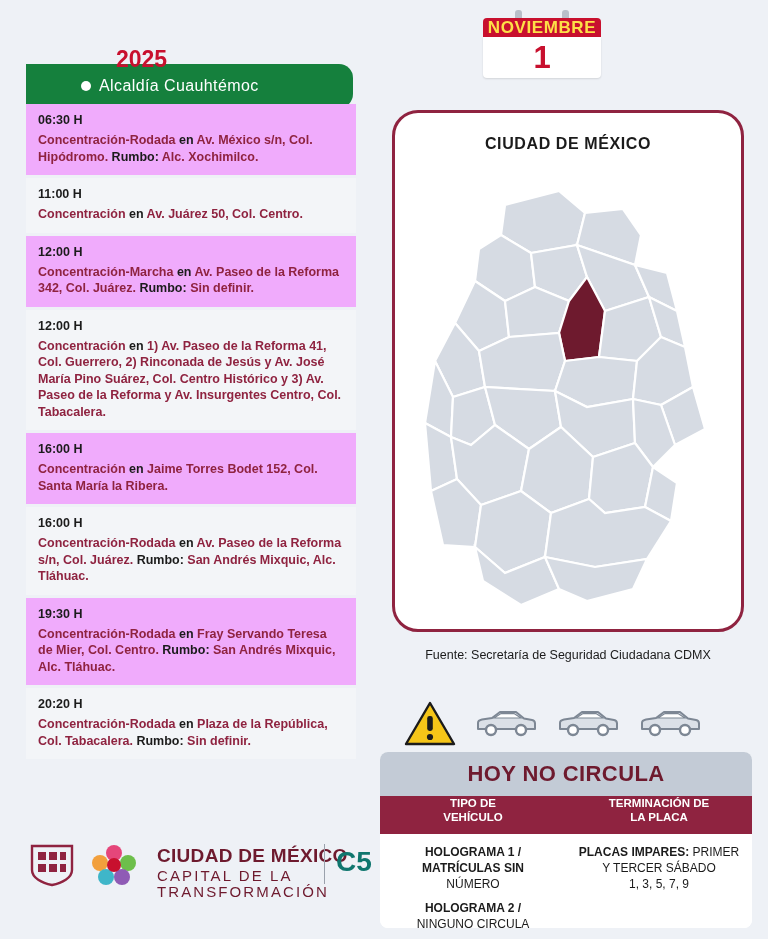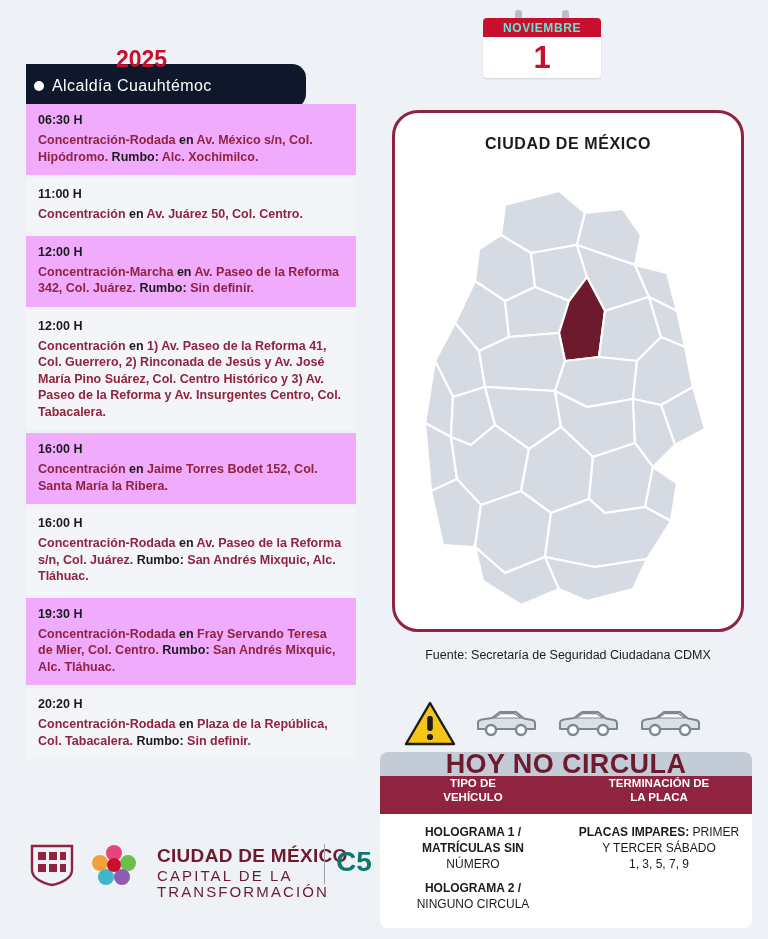--- a/index.html
+++ b/index.html
@@ -30,24 +30,25 @@
     font-weight: bold;
     color: #6e1a2e;
     letter-spacing: 0.5px;
   }
   .subtitle-bar {
     position: absolute;
     left: 26px;
     top: 64px;
     width: 280px;
     height: 44px;
-    background: #0f172a;
+    background: #15803d;
     border-radius: 0 14px 14px 0;
     display: flex;
     align-items: center;
+    padding-left: 47px;
   }
   .subtitle-bar .bullet {
     width: 10px;
     height: 10px;
     background: #ffffff;
     border-radius: 50%;
     margin-left: 8px;
     margin-right: 8px;
     flex: none;
   }
@@ -83,22 +84,22 @@
   .cal-ring.r1 { left: 32px; }
   .cal-ring.r2 { left: 79px; }
   .cal-top {
     position: absolute;
     top: 8px;
     left: 0;
     width: 118px;
     height: 19px;
     background: #c8102e;
     border-radius: 4px 4px 0 0;
-    color: #5eead4;
-    font-size: 12px;
+    color: #fde047;
+    font-size: 17px;
     font-weight: bold;
     letter-spacing: 0.6px;
     display: flex;
     align-items: center;
     justify-content: center;
   }
   .cal-body {
     position: absolute;
     top: 27px;
     left: 0;
@@ -222,27 +223,27 @@
     position: absolute;
     left: 380px;
     top: 752px;
     width: 372px;
     height: 176px;
     background: #ffffff;
     border-radius: 8px;
     overflow: hidden;
   }
   .hnc-header {
-    height: 24px;
+    height: 44px;
     background: #c3cbd6;
     display: flex;
     align-items: center;
     justify-content: center;
     color: #6e1a2e;
-    font-size: 27px;
+    font-size: 22px;
     font-weight: bold;
     letter-spacing: 0.4px;
   }
   .hnc-subhead {
     height: 38px;
     background: #8f2340;
     color: #ffffff;
     display: flex;
   }
   .hnc-subhead > div {

